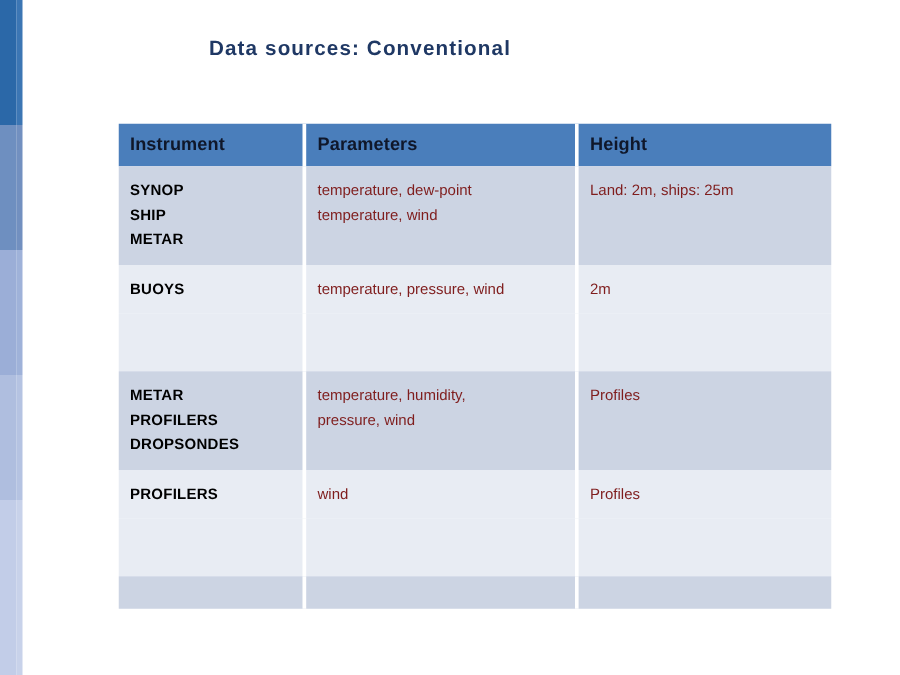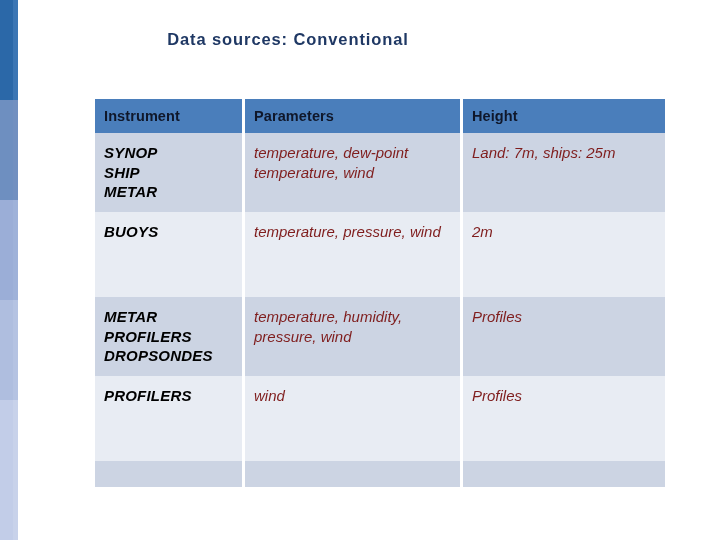--- a/index.html
+++ b/index.html
@@ -80,26 +80,25 @@
     text-align: left;
     padding: 8px 0 8px 9px;
     height: 18px;
     vertical-align: middle;
     border-right: 3px solid #ffffff;
     letter-spacing: 0.1px;
   }
   #data-table th.last { border-right: none; }
 
   #data-table td {
-    font-size: 15px;
+    font-size: 12px;
     vertical-align: top;
     padding: 10px 8px 10px 9px;
     border-right: 3px solid #ffffff;
     line-height: 19.5px;
-    font-style: italic;
   }
   #data-table td.last { border-right: none; }
 
   #data-table tr.row-dark td { background: #CCD4E3; }
   #data-table tr.row-light td { background: #E8ECF3; }
 
   #data-table td.instrument {
     color: #000000;
     font-weight: bold;
     letter-spacing: 0.2px;
@@ -162,21 +161,21 @@
         <td class="instrument">
           <span class="cell-line">SYNOP</span>
           <span class="cell-line">SHIP</span>
           <span class="cell-line">METAR</span>
         </td>
         <td class="param">
           <span class="cell-line">temperature, dew-point</span>
           <span class="cell-line">temperature, wind</span>
         </td>
         <td class="height last">
-          <span class="cell-line">Land: 7m, ships: 25m</span>
+          <span class="cell-line">Land: 2m, ships: 25m</span>
         </td>
       </tr>
       <tr class="row-light">
         <td class="instrument">
           <span class="cell-line">BUOYS</span>
         </td>
         <td class="param">
           <span class="cell-line">temperature, pressure, wind</span>
         </td>
         <td class="height last">

